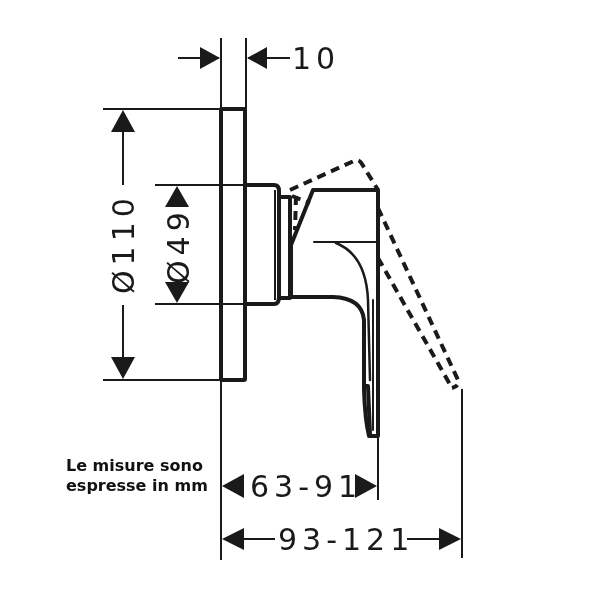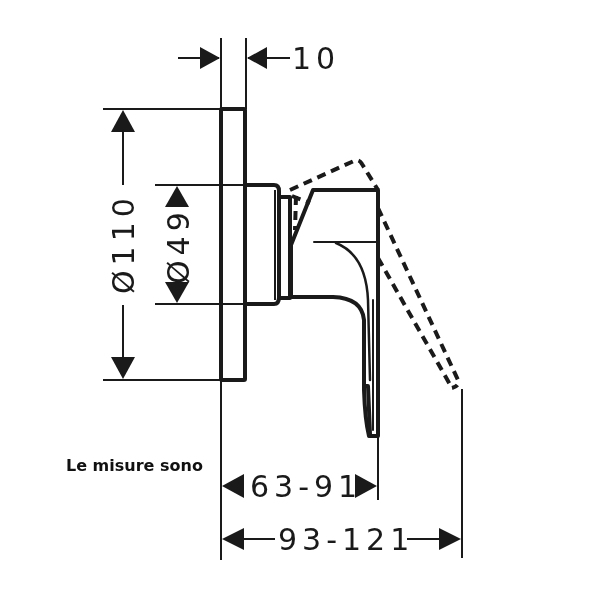--- a/index.html
+++ b/index.html
@@ -107,13 +107,14 @@
     <polygon points="244,528 222,539 244,550" fill="#1a1a1a"></polygon>
     <line x1="243" y1="539" x2="275" y2="539" stroke="#1a1a1a" stroke-width="2"></line>
     <text class="dimtext" x="278" y="550">93-121</text>
     <line x1="407" y1="539" x2="440" y2="539" stroke="#1a1a1a" stroke-width="2"></line>
     <polygon points="439,528 461,539 439,550" fill="#1a1a1a"></polygon>
   </g>
 </svg>
 
 <div class="note">
   <span>Le misure sono</span>
+  <span>espresse in mm</span>
 </div>
 
 </body></html>

